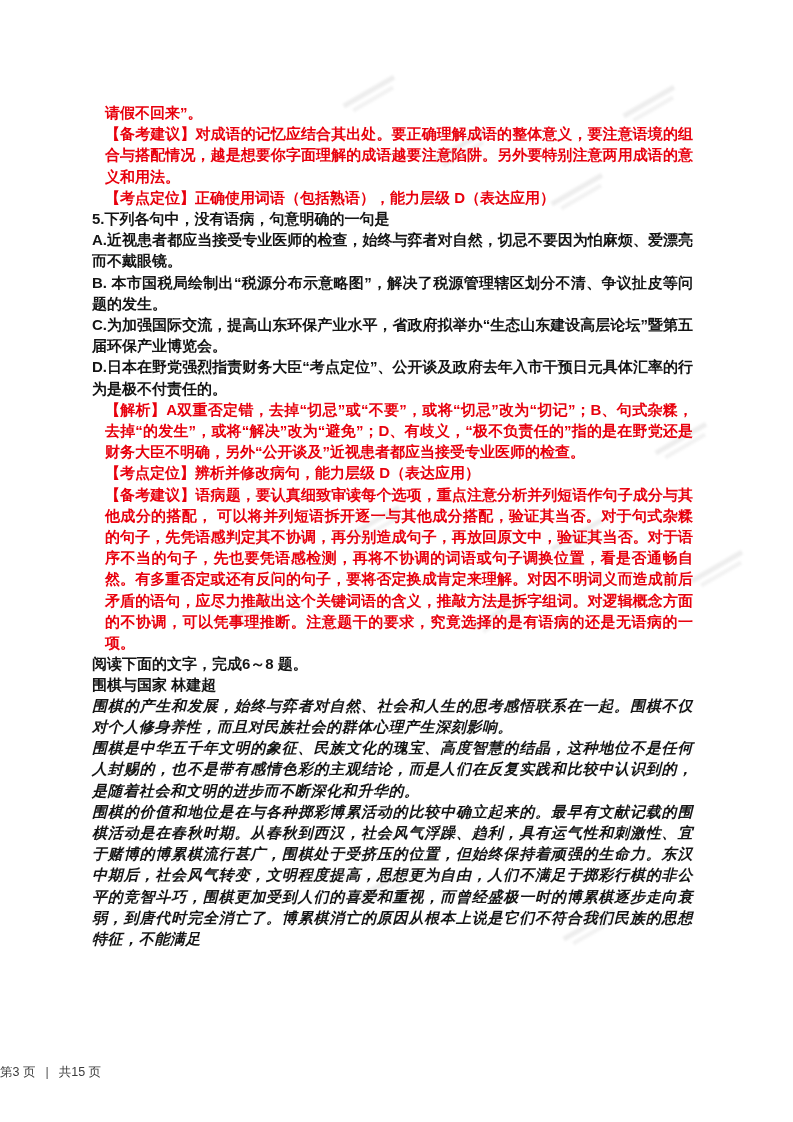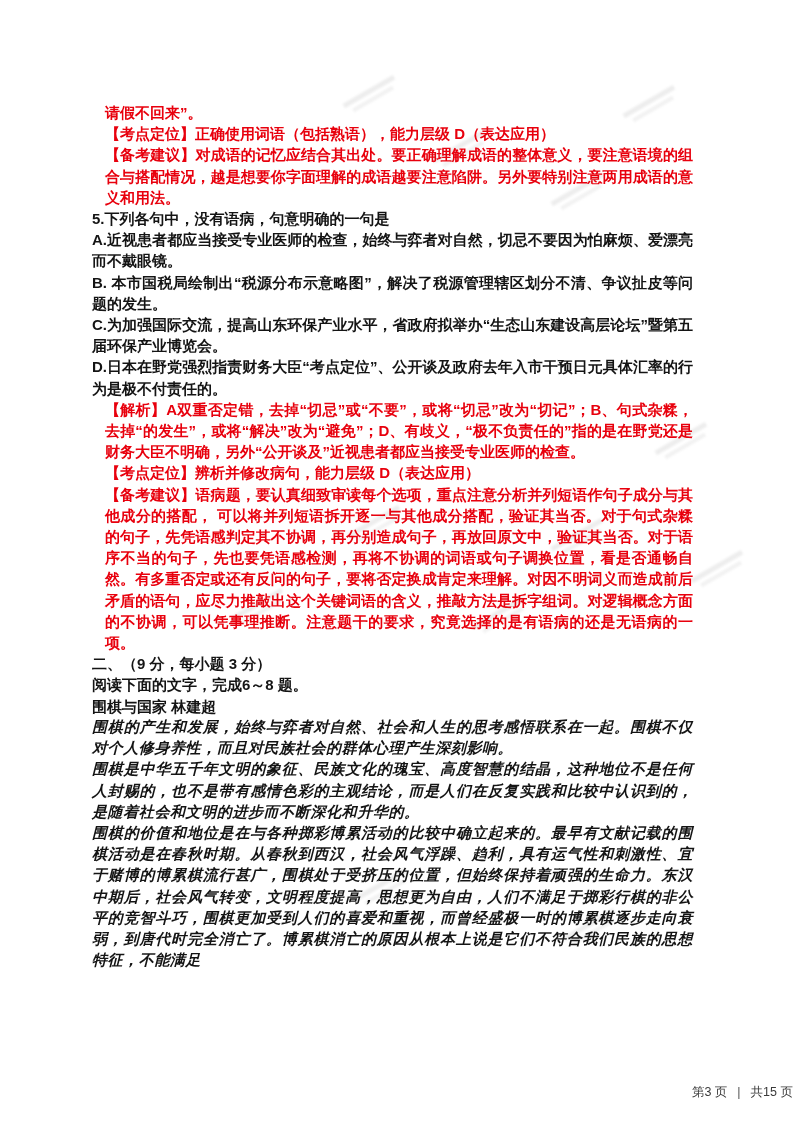--- a/index.html
+++ b/index.html
@@ -24,26 +24,25 @@
   .red-indent{padding-left:13px;}
   .passage{
     font-family:"DejaVu Serif","Liberation Serif",serif;
     font-style:italic;
     letter-spacing:0.6px;
   }
   .passage-title{font-weight:700;}
   .footer{
     position:absolute;
     left:0;right:0;top:1064px;
-    text-align:right;
+    text-align:left;
     font-size:12.5px;
     font-weight:400;
     color:#3a3a3a;
     font-family:"Liberation Sans",sans-serif;
-    margin-top:20px;
   }
   .footer .sep{color:#555;padding:0 10px;}
   
   .wm{
     position:absolute;
     width:64px;height:20px;
     transform:rotate(-30deg);
     opacity:0.20;
     filter:blur(0.8px);
     background:
@@ -66,34 +65,33 @@
   <div class="wm" style="left:548px;top:528px;"></div>
   <div class="wm" style="left:228px;top:598px;"></div>
   <div class="wm" style="left:470px;top:606px;"></div>
   <div class="wm" style="left:688px;top:560px;"></div>
   <div class="wm" style="left:352px;top:878px;"></div>
   <div class="wm" style="left:560px;top:918px;"></div>
 
   <div class="content">
 
     <p class="red red-indent">请假不回来”。</p>
+    <p class="red red-indent">【备考建议】对成语的记忆应结合其出处。要正确理解成语的整体意义，要注意语境的组合与搭配情况，越是想要你字面理解的成语越要注意陷阱。另外要特别注意两用成语的意义和用法。</p>
     <p class="red red-indent">【考点定位】正确使用词语（包括熟语），能力层级 D（表达应用）</p>
-    <p class="red red-indent">【备考建议】对成语的记忆应结合其出处。要正确理解成语的整体意义，要注意语境的组合与搭配情况，越是想要你字面理解的成语越要注意陷阱。另外要特别注意两用成语的意义和用法。</p>
 
     <p>5.下列各句中，没有语病，句意明确的一句是</p>
     <p>A.近视患者都应当接受专业医师的检查，始终与弈者对自然，切忌不要因为怕麻烦、爱漂亮而不戴眼镜。</p>
     <p>B. 本市国税局绘制出“税源分布示意略图”，解决了税源管理辖区划分不清、争议扯皮等问题的发生。</p>
     <p>C.为加强国际交流，提高山东环保产业水平，省政府拟举办“生态山东建设高层论坛”暨第五届环保产业博览会。</p>
     <p>D.日本在野党强烈指责财务大臣“考点定位”、公开谈及政府去年入市干预日元具体汇率的行为是极不付责任的。</p>
 
     <p class="red red-indent">【解析】A双重否定错，去掉“切忌”或“不要”，或将“切忌”改为“切记”；B、句式杂糅，去掉“的发生”，或将“解决”改为“避免”；D、有歧义，“极不负责任的”指的是在野党还是财务大臣不明确，另外“公开谈及”近视患者都应当接受专业医师的检查。</p>
     <p class="red red-indent">【考点定位】辨析并修改病句，能力层级 D（表达应用）</p>
     <p class="red red-indent">【备考建议】语病题，要认真细致审读每个选项，重点注意分析并列短语作句子成分与其他成分的搭配， 可以将并列短语拆开逐一与其他成分搭配，验证其当否。对于句式杂糅的句子，先凭语感判定其不协调，再分别造成句子，再放回原文中，验证其当否。对于语序不当的句子，先也要凭语感检测，再将不协调的词语或句子调换位置，看是否通畅自然。有多重否定或还有反问的句子，要将否定换成肯定来理解。对因不明词义而造成前后矛盾的语句，应尽力推敲出这个关键词语的含义，推敲方法是拆字组词。对逻辑概念方面的不协调，可以凭事理推断。注意题干的要求，究竟选择的是有语病的还是无语病的一项。</p>
 
-    <p>二、（9 分，每小题 3 分）</p>
     <p>阅读下面的文字，完成6～8 题。</p>
     <p class="passage-title">围棋与国家 林建超</p>
 
     <p class="passage">围棋的产生和发展，始终与弈者对自然、社会和人生的思考感悟联系在一起。围棋不仅对个人修身养性，而且对民族社会的群体心理产生深刻影响。</p>
     <p class="passage">围棋是中华五千年文明的象征、民族文化的瑰宝、高度智慧的结晶，这种地位不是任何人封赐的，也不是带有感情色彩的主观结论，而是人们在反复实践和比较中认识到的，是随着社会和文明的进步而不断深化和升华的。</p>
     <p class="passage">围棋的价值和地位是在与各种掷彩博累活动的比较中确立起来的。最早有文献记载的围棋活动是在春秋时期。从春秋到西汉，社会风气浮躁、趋利，具有运气性和刺激性、宜于赌博的博累棋流行甚广，围棋处于受挤压的位置，但始终保持着顽强的生命力。东汉中期后，社会风气转变，文明程度提高，思想更为自由，人们不满足于掷彩行棋的非公平的竞智斗巧，围棋更加受到人们的喜爱和重视，而曾经盛极一时的博累棋逐步走向衰弱，到唐代时完全消亡了。博累棋消亡的原因从根本上说是它们不符合我们民族的思想特征，不能满足</p>
 
   </div>
 
   <div class="footer">

